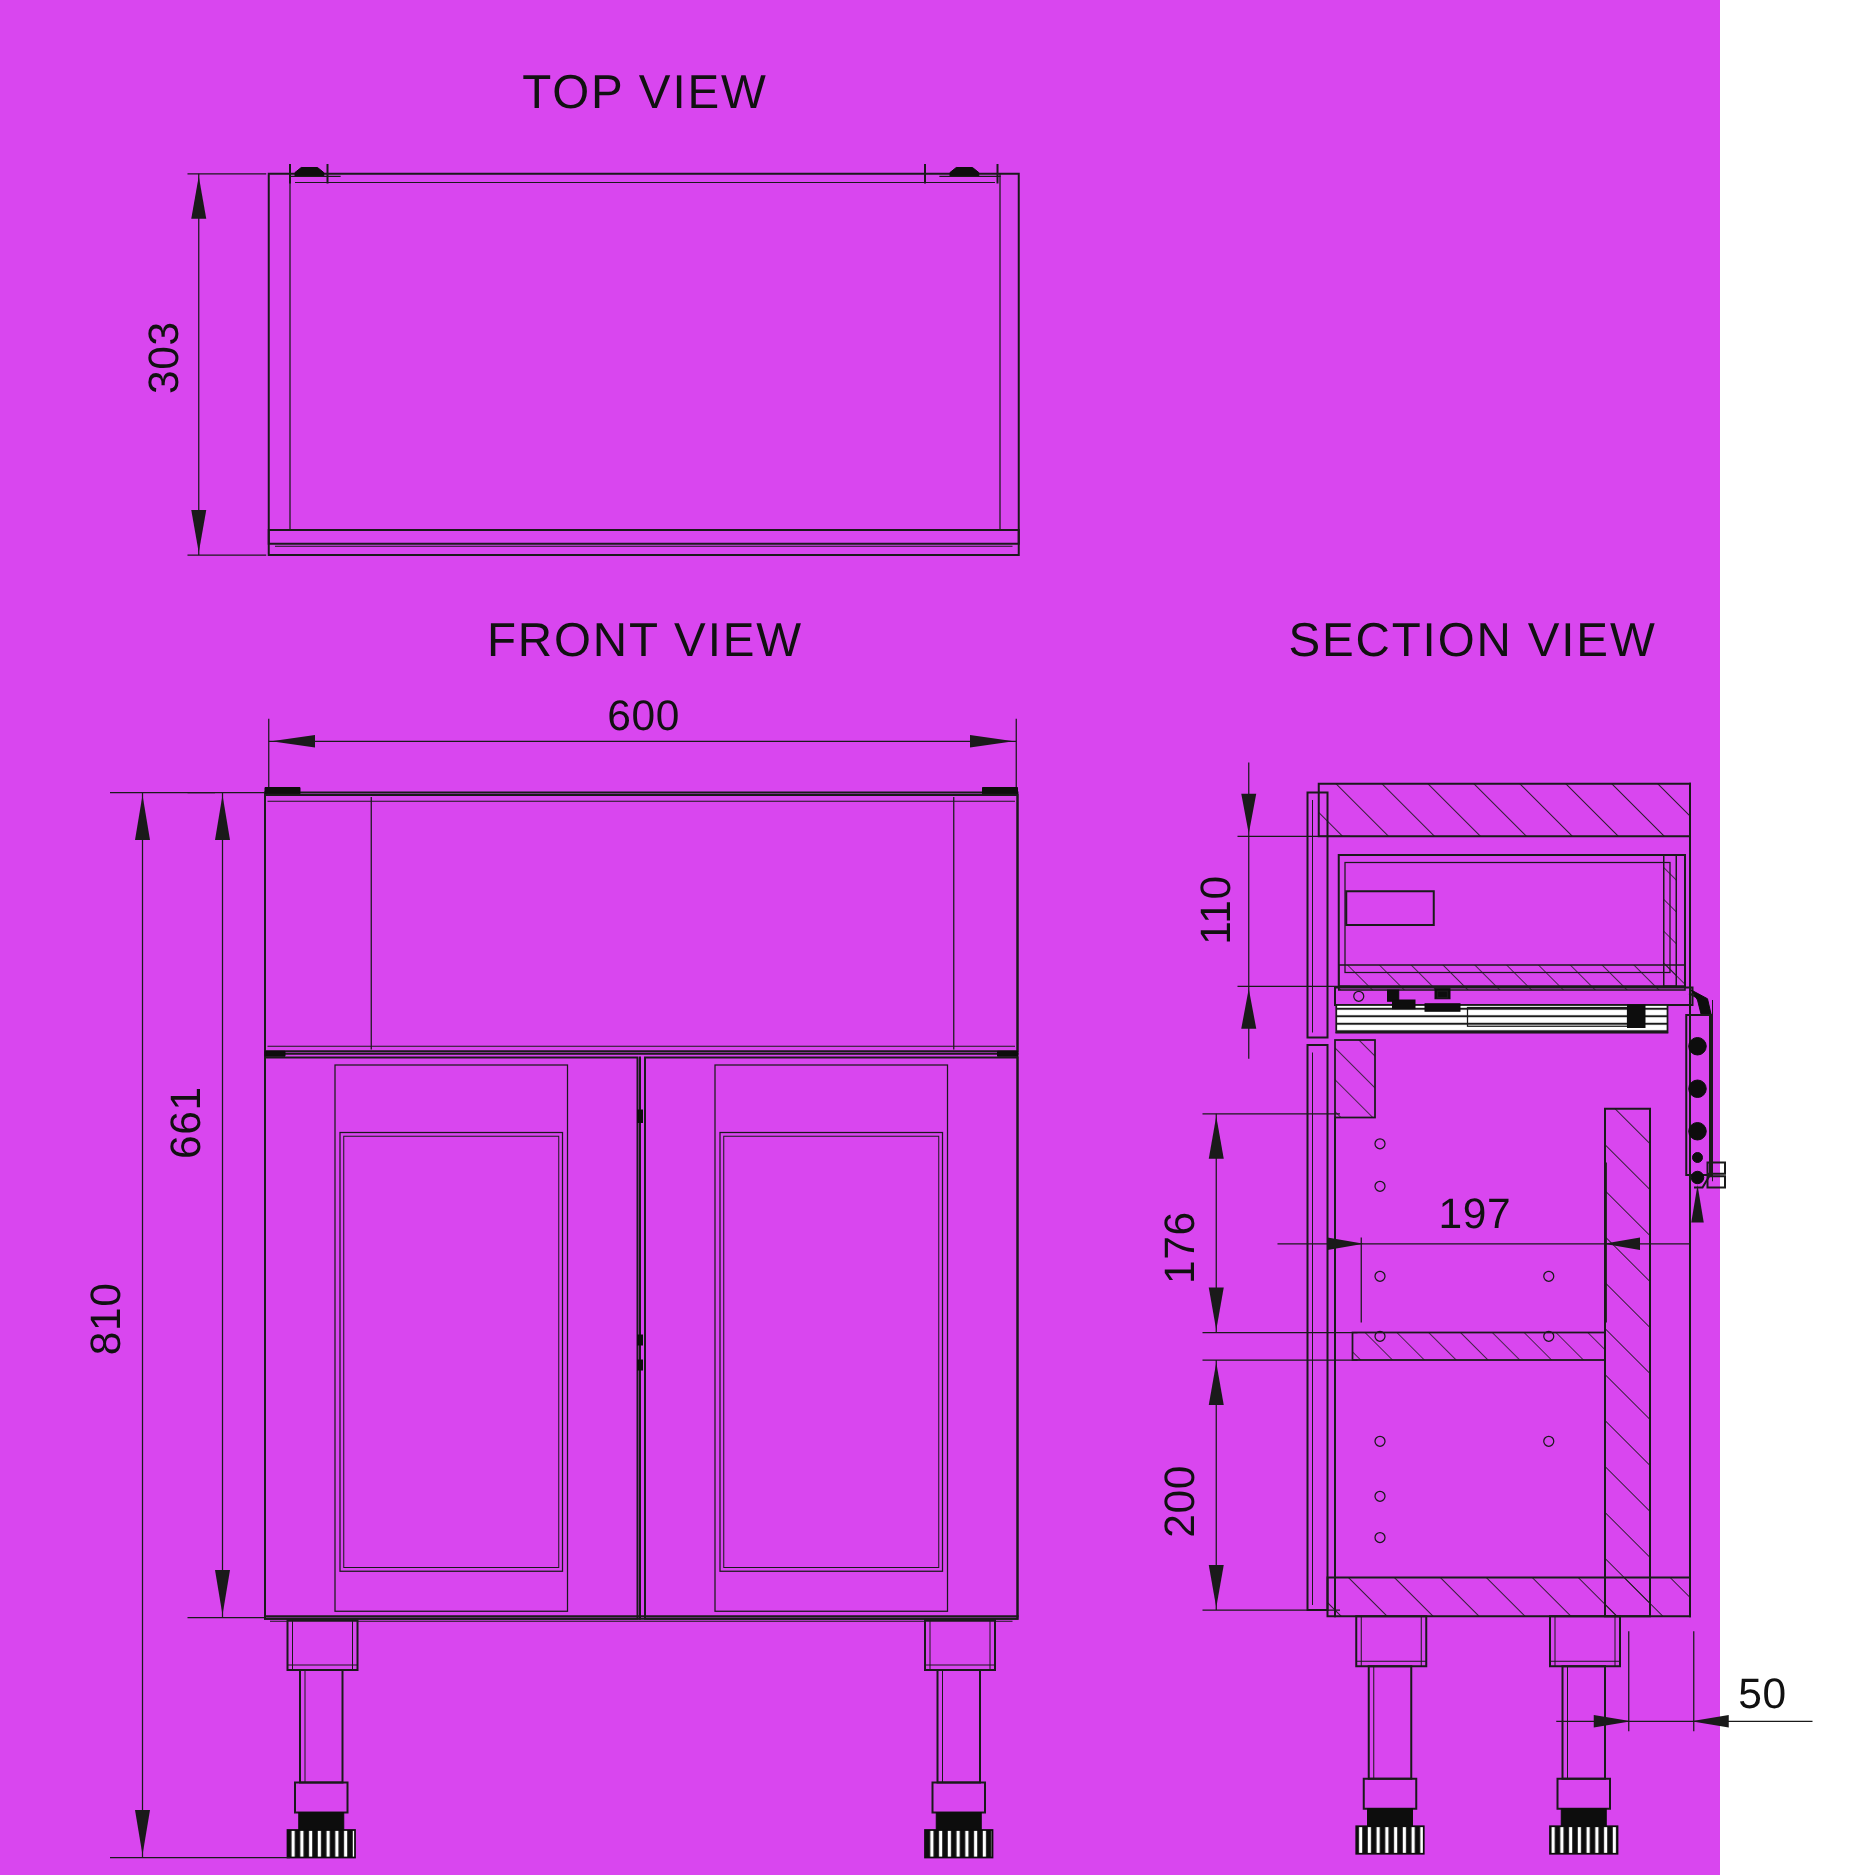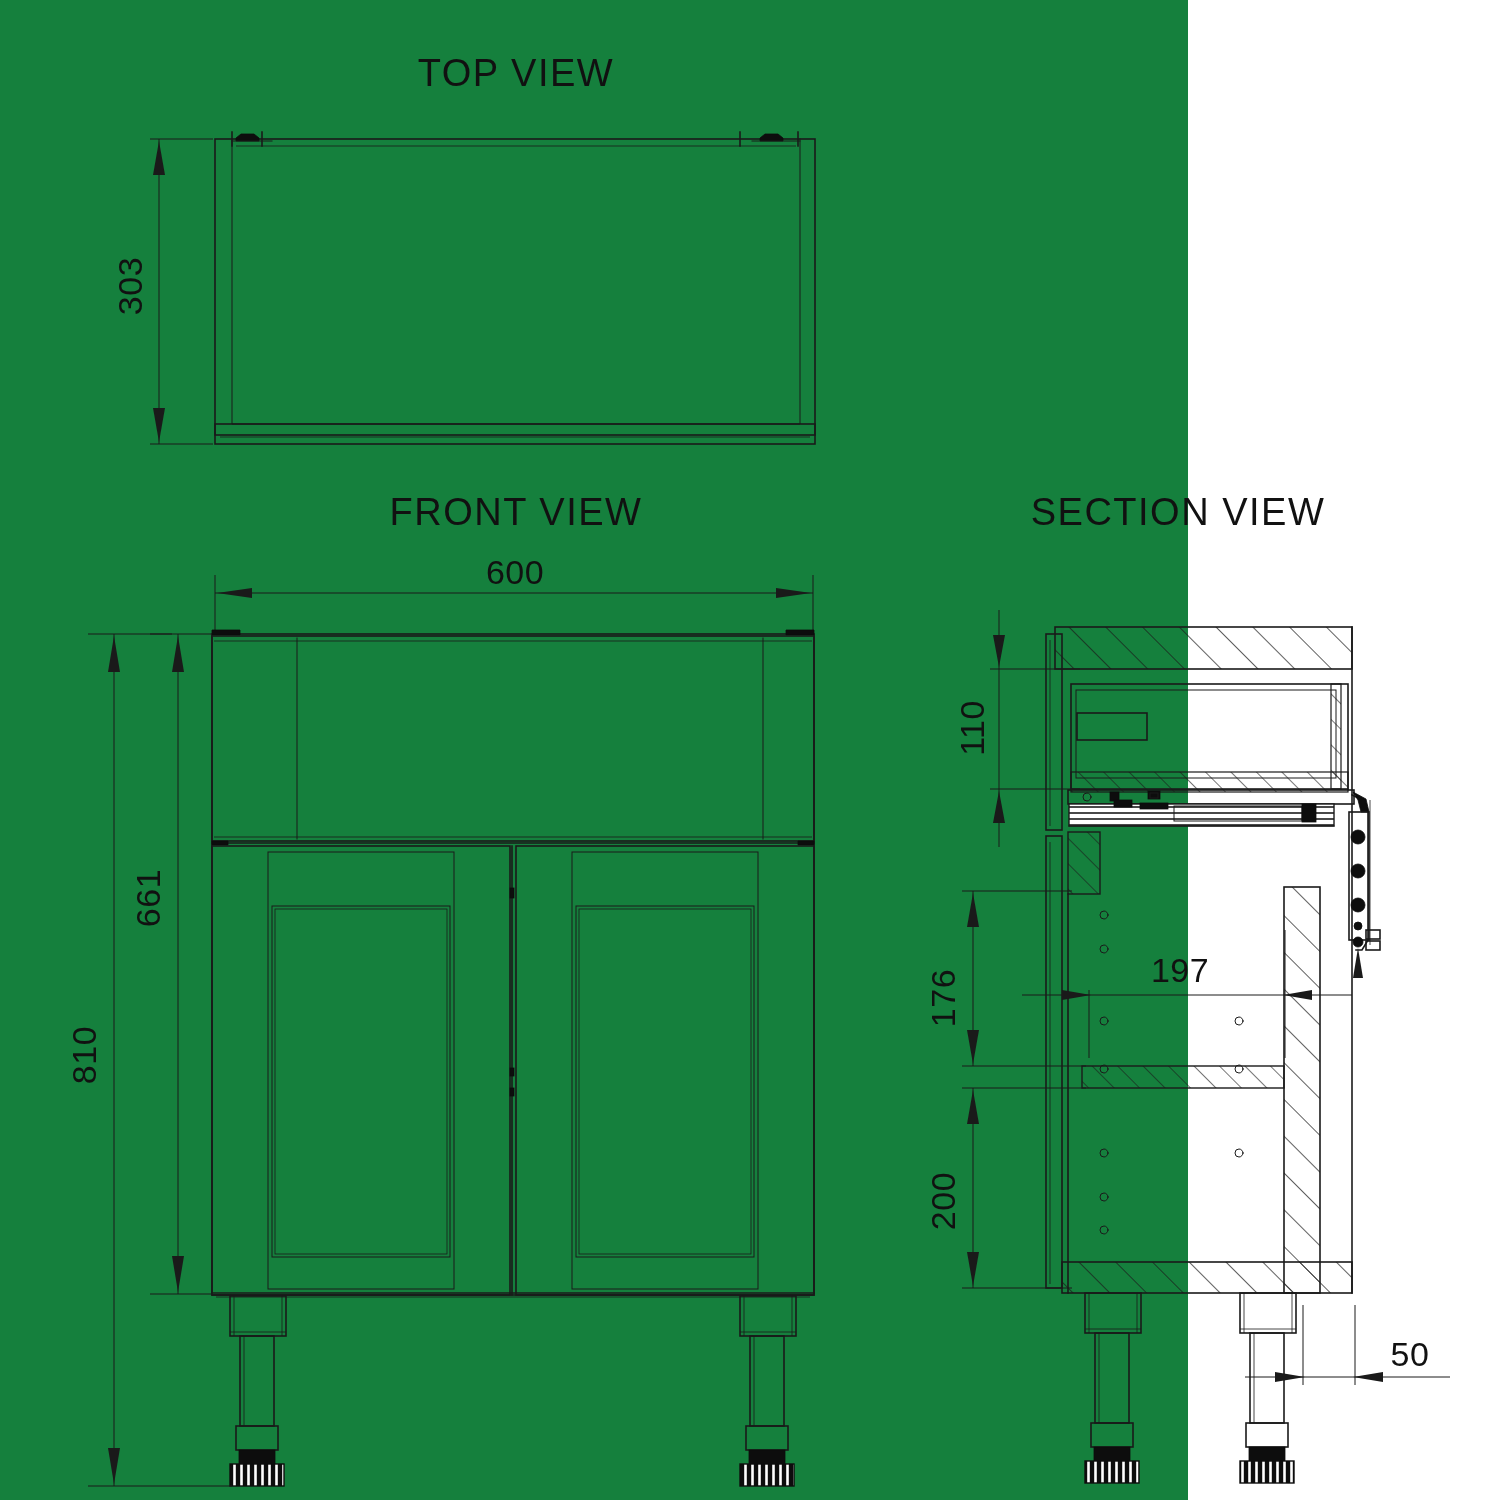--- a/index.html
+++ b/index.html
@@ -8,23 +8,23 @@
     background: #ffffff;
   }
   body {
     width: 1500px;
     height: 1500px;
     font-family: "Liberation Sans", sans-serif;
     overflow: hidden;
   }
   #drawing-root {
     position: relative;
-    width: 1188px;
+    width: 1376px;
     height: 1500px;
-    background: #15803d;
+    background: #d946ef;
   }
   svg.sheet {
     display: block;
     width: 1500px;
     height: 1500px;
   }
   .view-title {
     font-family: "Liberation Sans", sans-serif;
     font-size: 38px;
     font-weight: 300;

